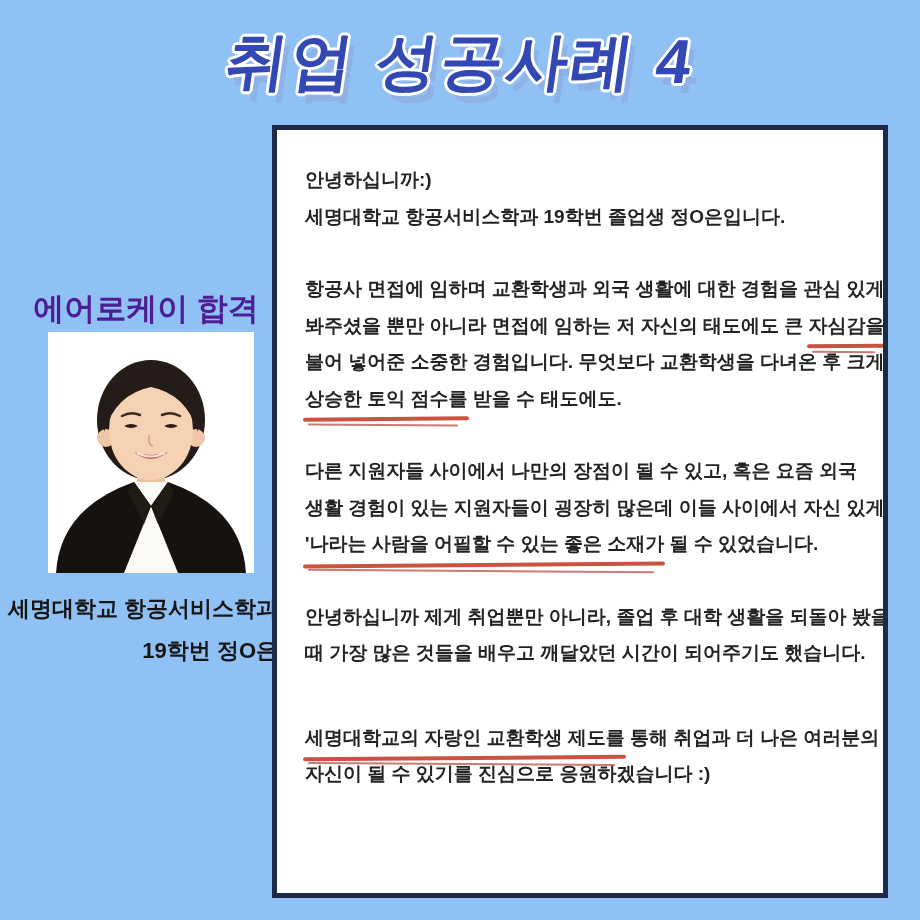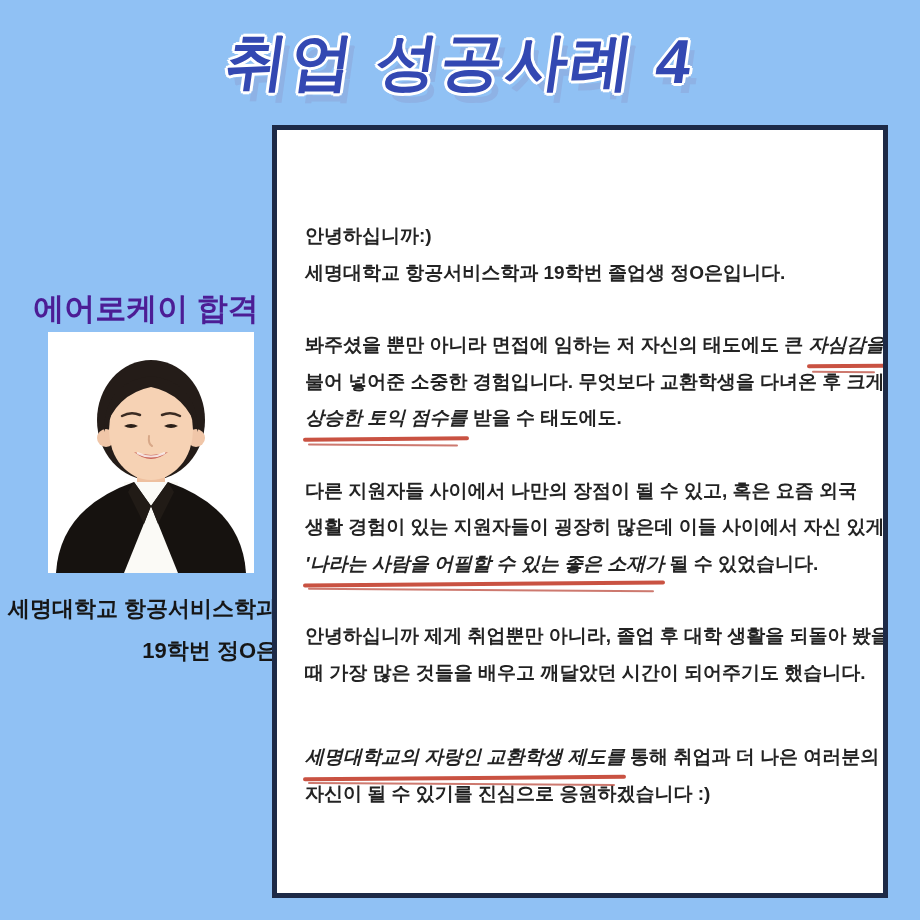--- a/index.html
+++ b/index.html
@@ -60,34 +60,34 @@
   .card{
     position:absolute;
     left:272px;top:125px;
     width:616px;height:773px;
     background:#ffffff;
     border:5px solid #1d2a47;
     box-sizing:border-box;
     overflow:hidden;
   }
   .card-text{
-    padding:88px 28px 20px 28px;
+    padding:32px 28px 20px 28px;
     font-size:19px;
     font-weight:600;
     color:#232323;
     overflow:hidden;
   }
   .para{margin:0 0 36px 0;padding:0;}
   .para:last-child{margin-bottom:0;margin-top:48px;}
   .line{
     line-height:36.5px;
     white-space:nowrap;
   }
   
-  .u{position:relative;display:inline-block;font-style:italic;}
+  .u{position:relative;display:inline-block;}
   .u::after{
     content:"";
     position:absolute;
     left:-2px;right:-1px;bottom:-4px;
     height:4px;
     background:#c23a28;
     border-radius:3px;
     transform:rotate(-0.45deg);
     opacity:0.88;
   }
@@ -151,20 +151,21 @@
     <div>19학번 정O은</div>
   </div>
 
   <div class="card">
     <div class="card-text">
         <div class="para">
           <div class="line"><span>안녕하십니까:)</span></div>
           <div class="line"><span>세명대학교 항공서비스학과 19학번 졸업생 정O은입니다.</span></div>
         </div>
         <div class="para">
+          <div class="line"><span>항공사 면접에 임하며 교환학생과 외국 생활에 대한 경험을 관심 있게</span></div>
           <div class="line"><span>봐주셨을 뿐만 아니라 면접에 임하는 저 자신의 태도에도 큰 </span><span class="u">자심감을</span></div>
           <div class="line"><span>불어 넣어준 소중한 경험입니다. 무엇보다 교환학생을 다녀온 후 크게</span></div>
           <div class="line"><span class="u">상승한 토익 점수를</span><span> 받을 수 태도에도.</span></div>
         </div>
         <div class="para">
           <div class="line"><span>다른 지원자들 사이에서 나만의 장점이 될 수 있고, 혹은 요즘 외국</span></div>
           <div class="line"><span>생활 경험이 있는 지원자들이 굉장히 많은데 이들 사이에서 자신 있게</span></div>
           <div class="line"><span class="u">'나라는 사람을 어필할 수 있는 좋은 소재가</span><span> 될 수 있었습니다.</span></div>
         </div>
         <div class="para">

